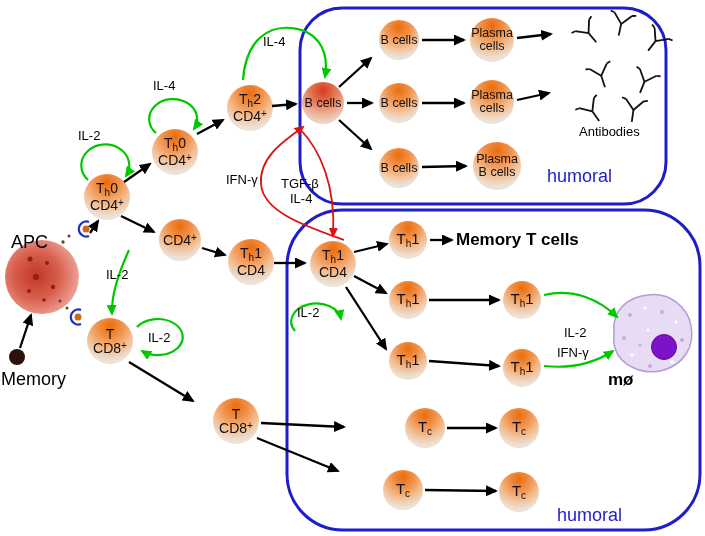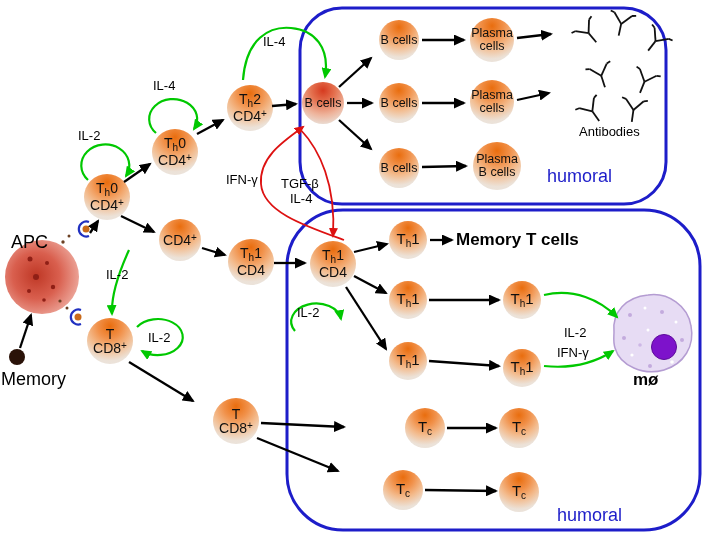--- a/index.html
+++ b/index.html
@@ -252,16 +252,16 @@
   <span class="txt" style="left:281px;top:176px">TGF-β</span>
   <span class="txt" style="left:290px;top:191px">IL-4</span>
   <span class="txt" style="left:106px;top:267px">IL-2</span>
   <span class="txt" style="left:148px;top:330px">IL-2</span>
   <span class="txt" style="left:297px;top:305px">IL-2</span>
   <span class="txt" style="left:564px;top:325px">IL-2</span>
   <span class="txt" style="left:557px;top:345px">IFN-γ</span>
 
   <span class="txt med" style="left:456px;top:230px">Memory T cells</span>
   <span class="txt" style="left:579px;top:124px">Antibodies</span>
-  <span class="txt med" style="left:633px;top:370px">mø</span>
+  <span class="txt med" style="left:608px;top:370px">mø</span>
   <span class="txt big blue" style="left:547px;top:166px">humoral</span>
   <span class="txt big blue" style="left:557px;top:505px">humoral</span>
 </div>
 
 </body></html>

